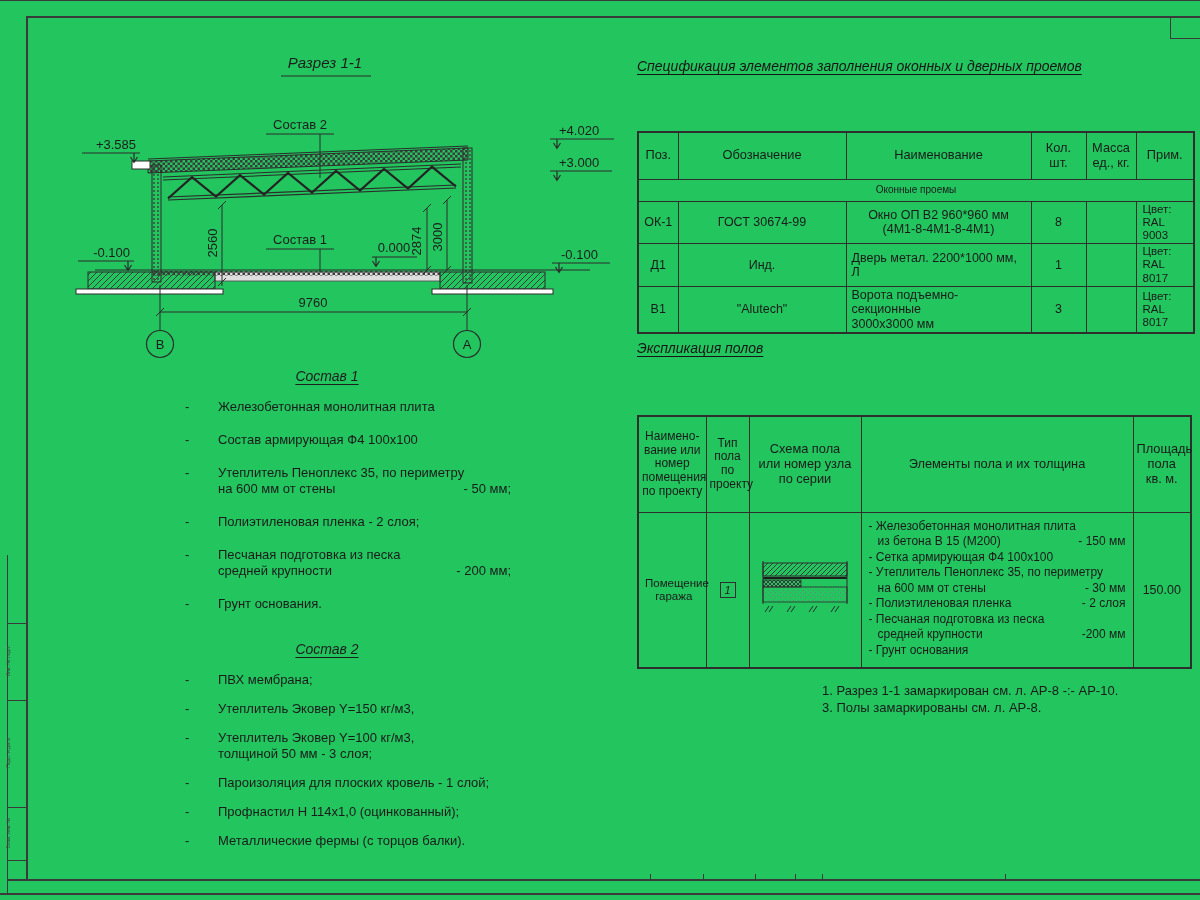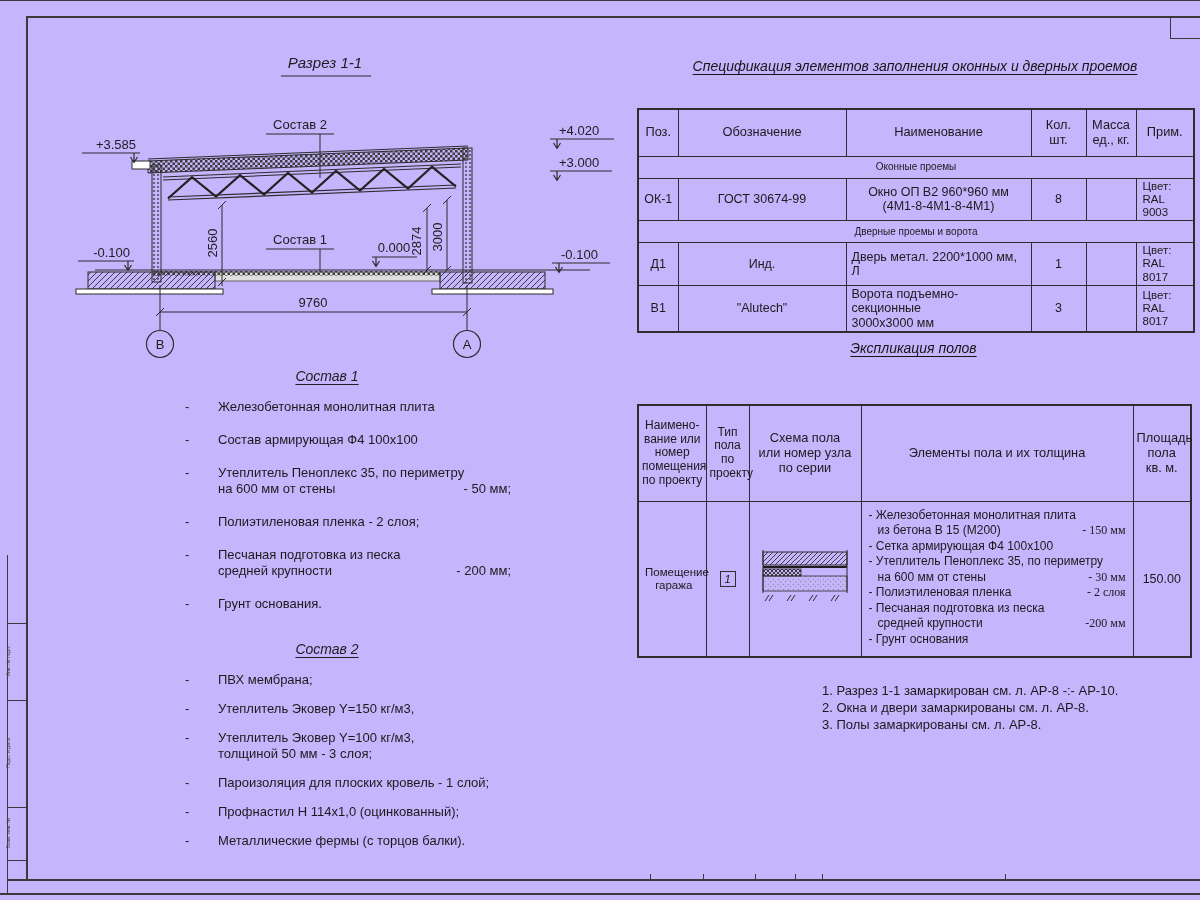--- a/index.html
+++ b/index.html
@@ -1,39 +1,39 @@
 <!DOCTYPE html>
 <html><head>
 <meta charset="utf-8">
 <style>
   html,body{margin:0;padding:0;background:#f7f7f5;}
-  #sheet{position:relative;width:1200px;height:900px;background:#c4b5fd;
+  #sheet{position:relative;width:1200px;height:900px;background:#22c55e;
          font-family:"Liberation Sans", sans-serif;color:#1e1e1e;overflow:hidden;}
   .abs{position:absolute;}
   .line{position:absolute;background:#3a3a3a;}
   .pre{white-space:pre-line;}
-  .tbl-title{position:absolute;text-align:center;font-style:italic;font-size:14px;
+  .tbl-title{position:absolute;text-align:left;font-style:italic;font-size:14px;
              text-decoration:underline;text-underline-offset:3px;color:#161616;}
   table.gost{position:absolute;border-collapse:collapse;table-layout:fixed;
              font-size:12.5px;color:#1b1b1b;}
   table.gost td{border:1px solid #2e2e2e;text-align:center;vertical-align:middle;
                 padding:1px 3px;line-height:1.15;}
-  table.gost{border:2px solid #2e2e2e;}
+  table.gost{border:2px solid #2e2e2e;margin-top:23px;}
   .note-cell{font-size:11.5px;text-align:left !important;padding-left:6px !important;}
   .left-cell{text-align:left !important;padding-left:5px !important;}
   .group-row td{font-size:10px;}
   .hdr{font-size:12.8px;}
   .room-cell{font-size:11.5px;text-align:right;padding-left:6px !important;}
   .type-box{display:inline-block;width:14px;height:14px;border:1px solid #2e2e2e;
             font-size:11px;font-style:italic;line-height:14px;text-align:center;}
   .elem-cell{font-size:12px;text-align:left !important;vertical-align:top !important;
              padding:6px 7px 4px 7px !important;}
   .elem-line{display:flex;line-height:15.5px;}
   .elem-line.cont{padding-left:9px;}
-  .elem-val{margin-left:auto;padding-left:6px;font-family:Liberation Serif, serif;}
+  .elem-val{margin-left:auto;padding-left:6px;}
   .sostav-head{position:absolute;width:200px;text-align:center;font-style:italic;
                font-size:14px;text-decoration:underline;text-underline-offset:3px;}
   .slist{position:absolute;width:332px;font-size:13px;color:#1b1b1b;}
   .sitem{margin-bottom:17px;}
   .slist2 .sitem{margin-bottom:13px;}
   .srow1{display:flex;line-height:16px;}
   .sdash{width:33px;flex:0 0 33px;}
   .srow2{display:flex;line-height:16px;padding-left:33px;}
   .sval{margin-left:auto;padding-right:6px;}
   .notes{position:absolute;font-size:13px;line-height:17px;color:#1b1b1b;}
@@ -294,23 +294,20 @@
     <tr style="height:36px">
       <td>ОК-1</td>
       <td>ГОСТ 30674-99</td>
       <td class="pre">Окно ОП В2 960*960 мм
 (4М1-8-4М1-8-4М1)</td>
       <td>8</td>
       <td></td>
       <td class="note-cell pre">Цвет:
 RAL 9003</td>
     </tr>
-    <tr class="group-row" style="height:22px">
-      <td colspan="6">Дверные проемы и ворота</td>
-    </tr>
     <tr style="height:29px">
       <td>Д1</td>
       <td>Инд.</td>
       <td class="left-cell">Дверь метал. 2200*1000 мм, Л</td>
       <td>1</td>
       <td></td>
       <td class="note-cell pre">Цвет:
 RAL 8017</td>
     </tr>
     <tr style="height:45px">
@@ -320,21 +317,21 @@
 3000х3000 мм</td>
       <td>3</td>
       <td></td>
       <td class="note-cell pre">Цвет:
 RAL 8017</td>
     </tr>
   </tbody>
     </table>
 
   <div class="tbl-title" style="left:637px;top:340px;width:553px;">Экспликация полов</div>
-  <table class="gost" style="left:637px;top:404px;width:553px;border-radius:18px;">
+  <table class="gost" style="left:637px;top:392px;width:553px;border-radius:18px;">
     <colgroup>
       <col style="width:68px">
         <col style="width:43px">
         <col style="width:112px">
       <col style="width:272px">
         <col style="width:58px">
     </colgroup>
     <tbody>
         <tr style="height:96px">
       <td class="hdr pre" style="font-size:12px">Наимено-
@@ -425,17 +422,16 @@
               <span class="elem-val"></span>
             </div>
       </td>
       <td>150.00</td>
     </tr>
   </tbody>
     </table>
 
   <div class="notes" style="left:822px;top:650px;margin-top:32px;">
     <div>1. Разрез 1-1 замаркирован см. л. АР-8 -:- АР-10.</div>
-    <div>2. Окна и двери замаркированы см. л. АР-8.</div>
     <div>3. Полы замаркированы см. л. АР-8.</div>
   </div>
 
 </div>
 
 </body></html>

